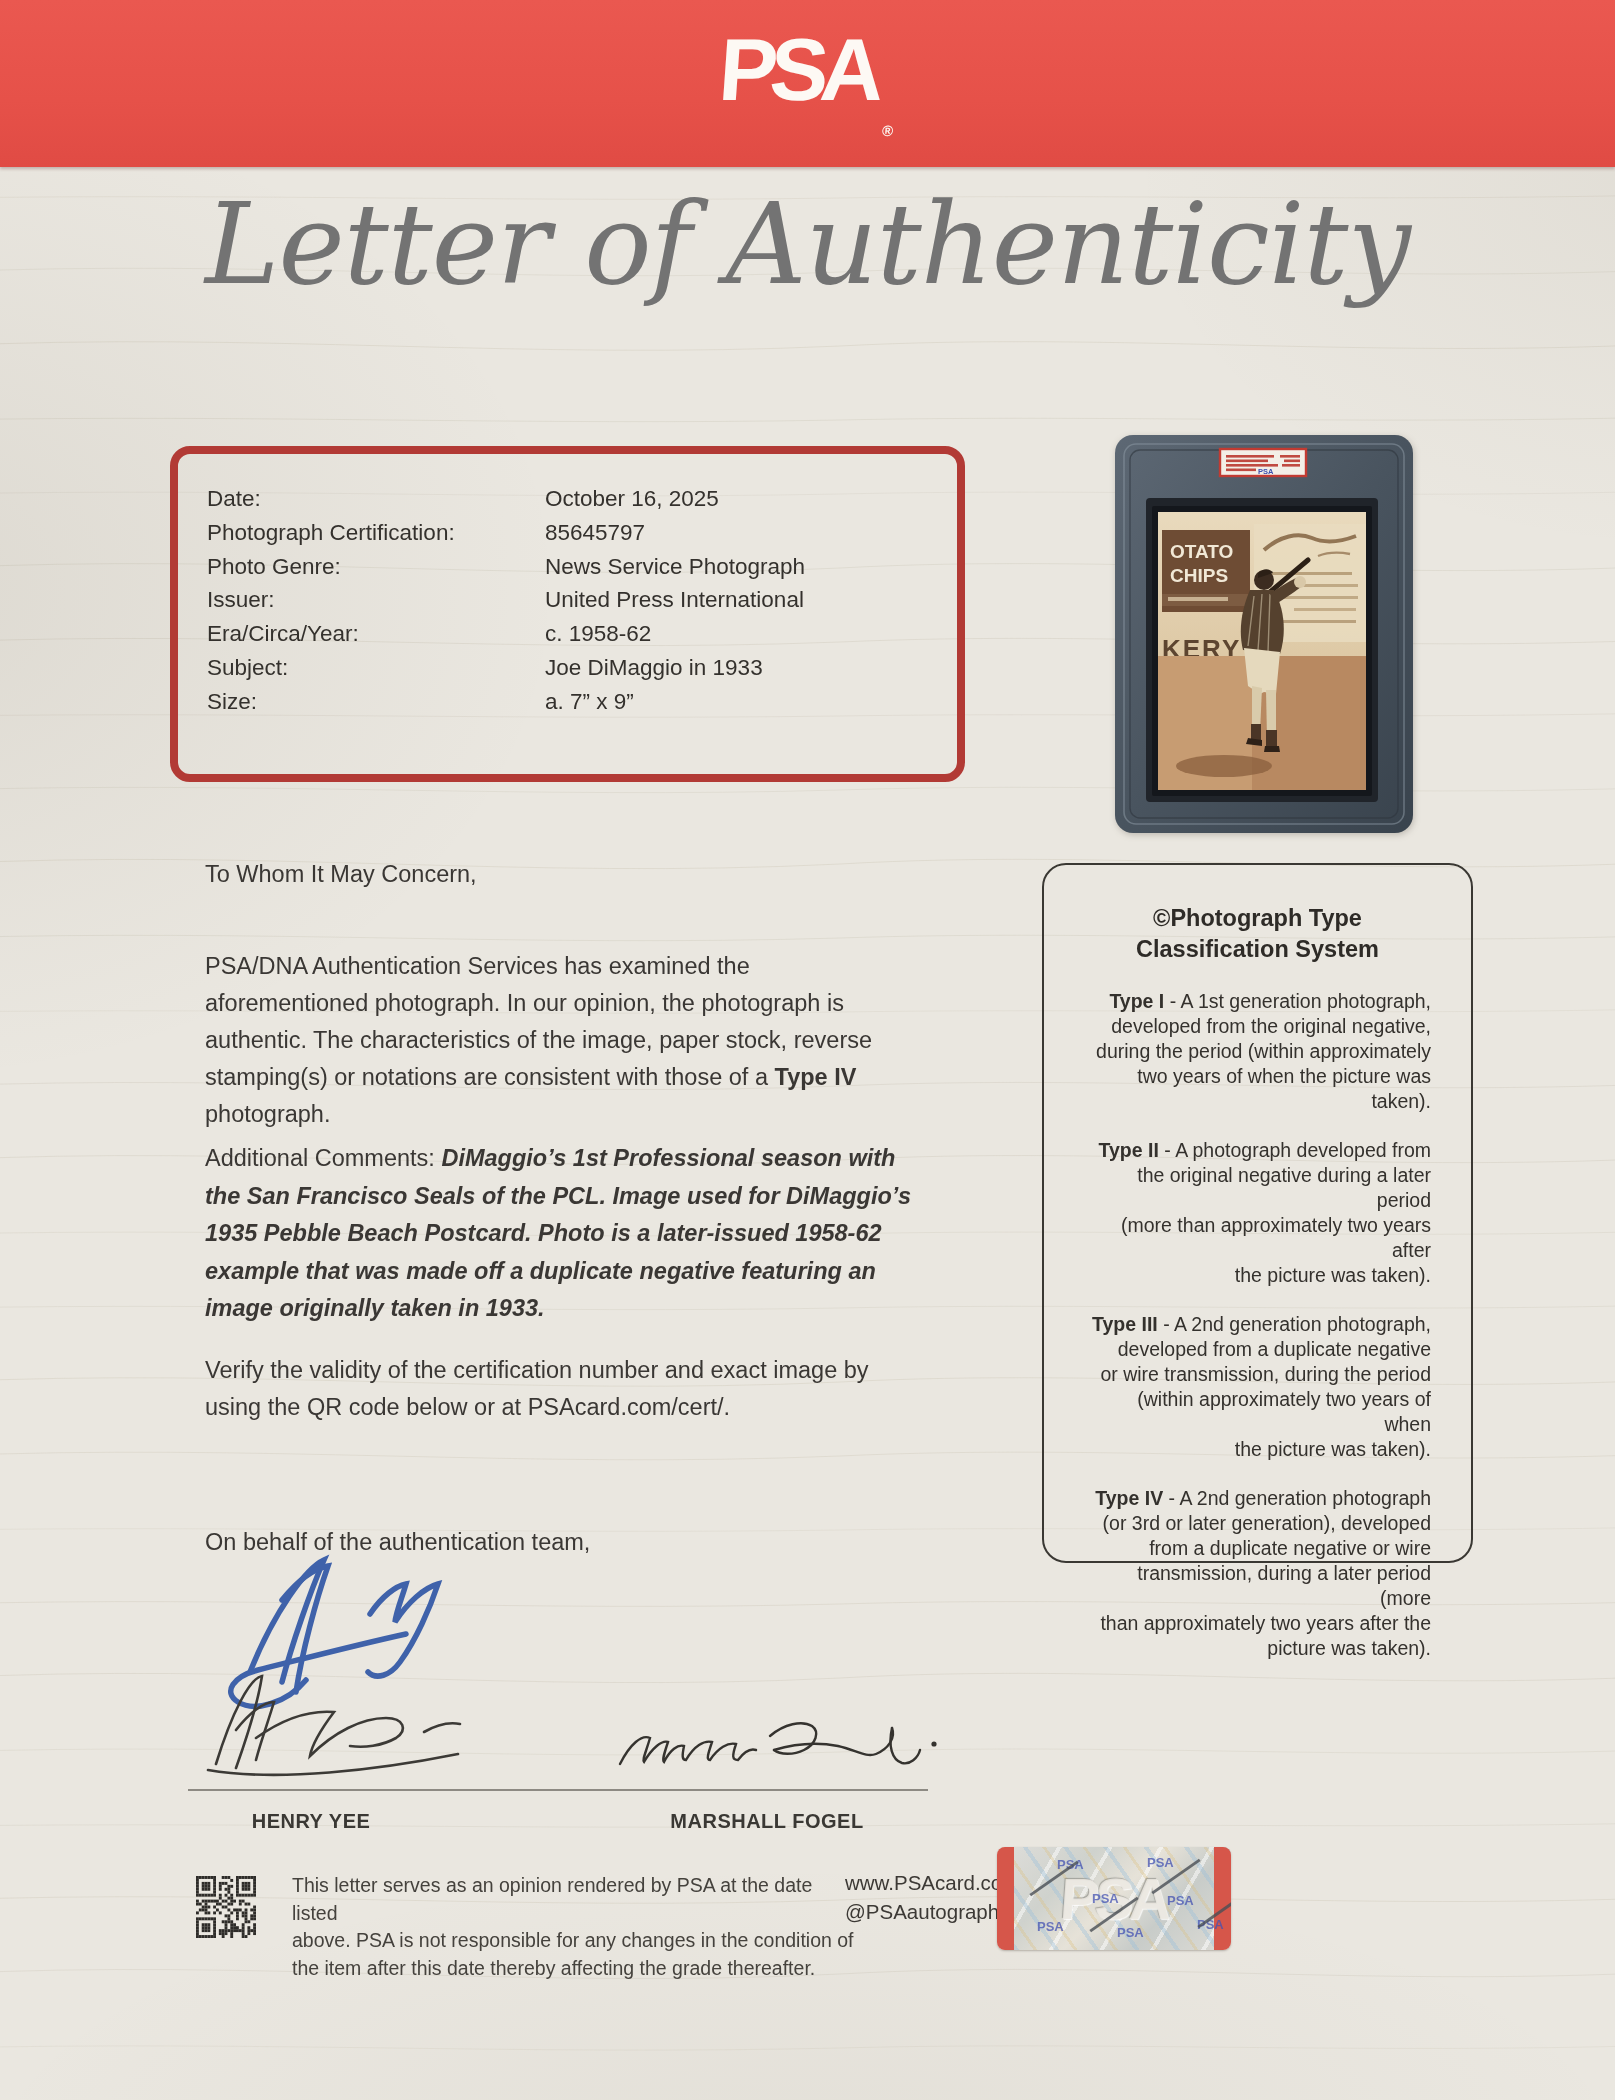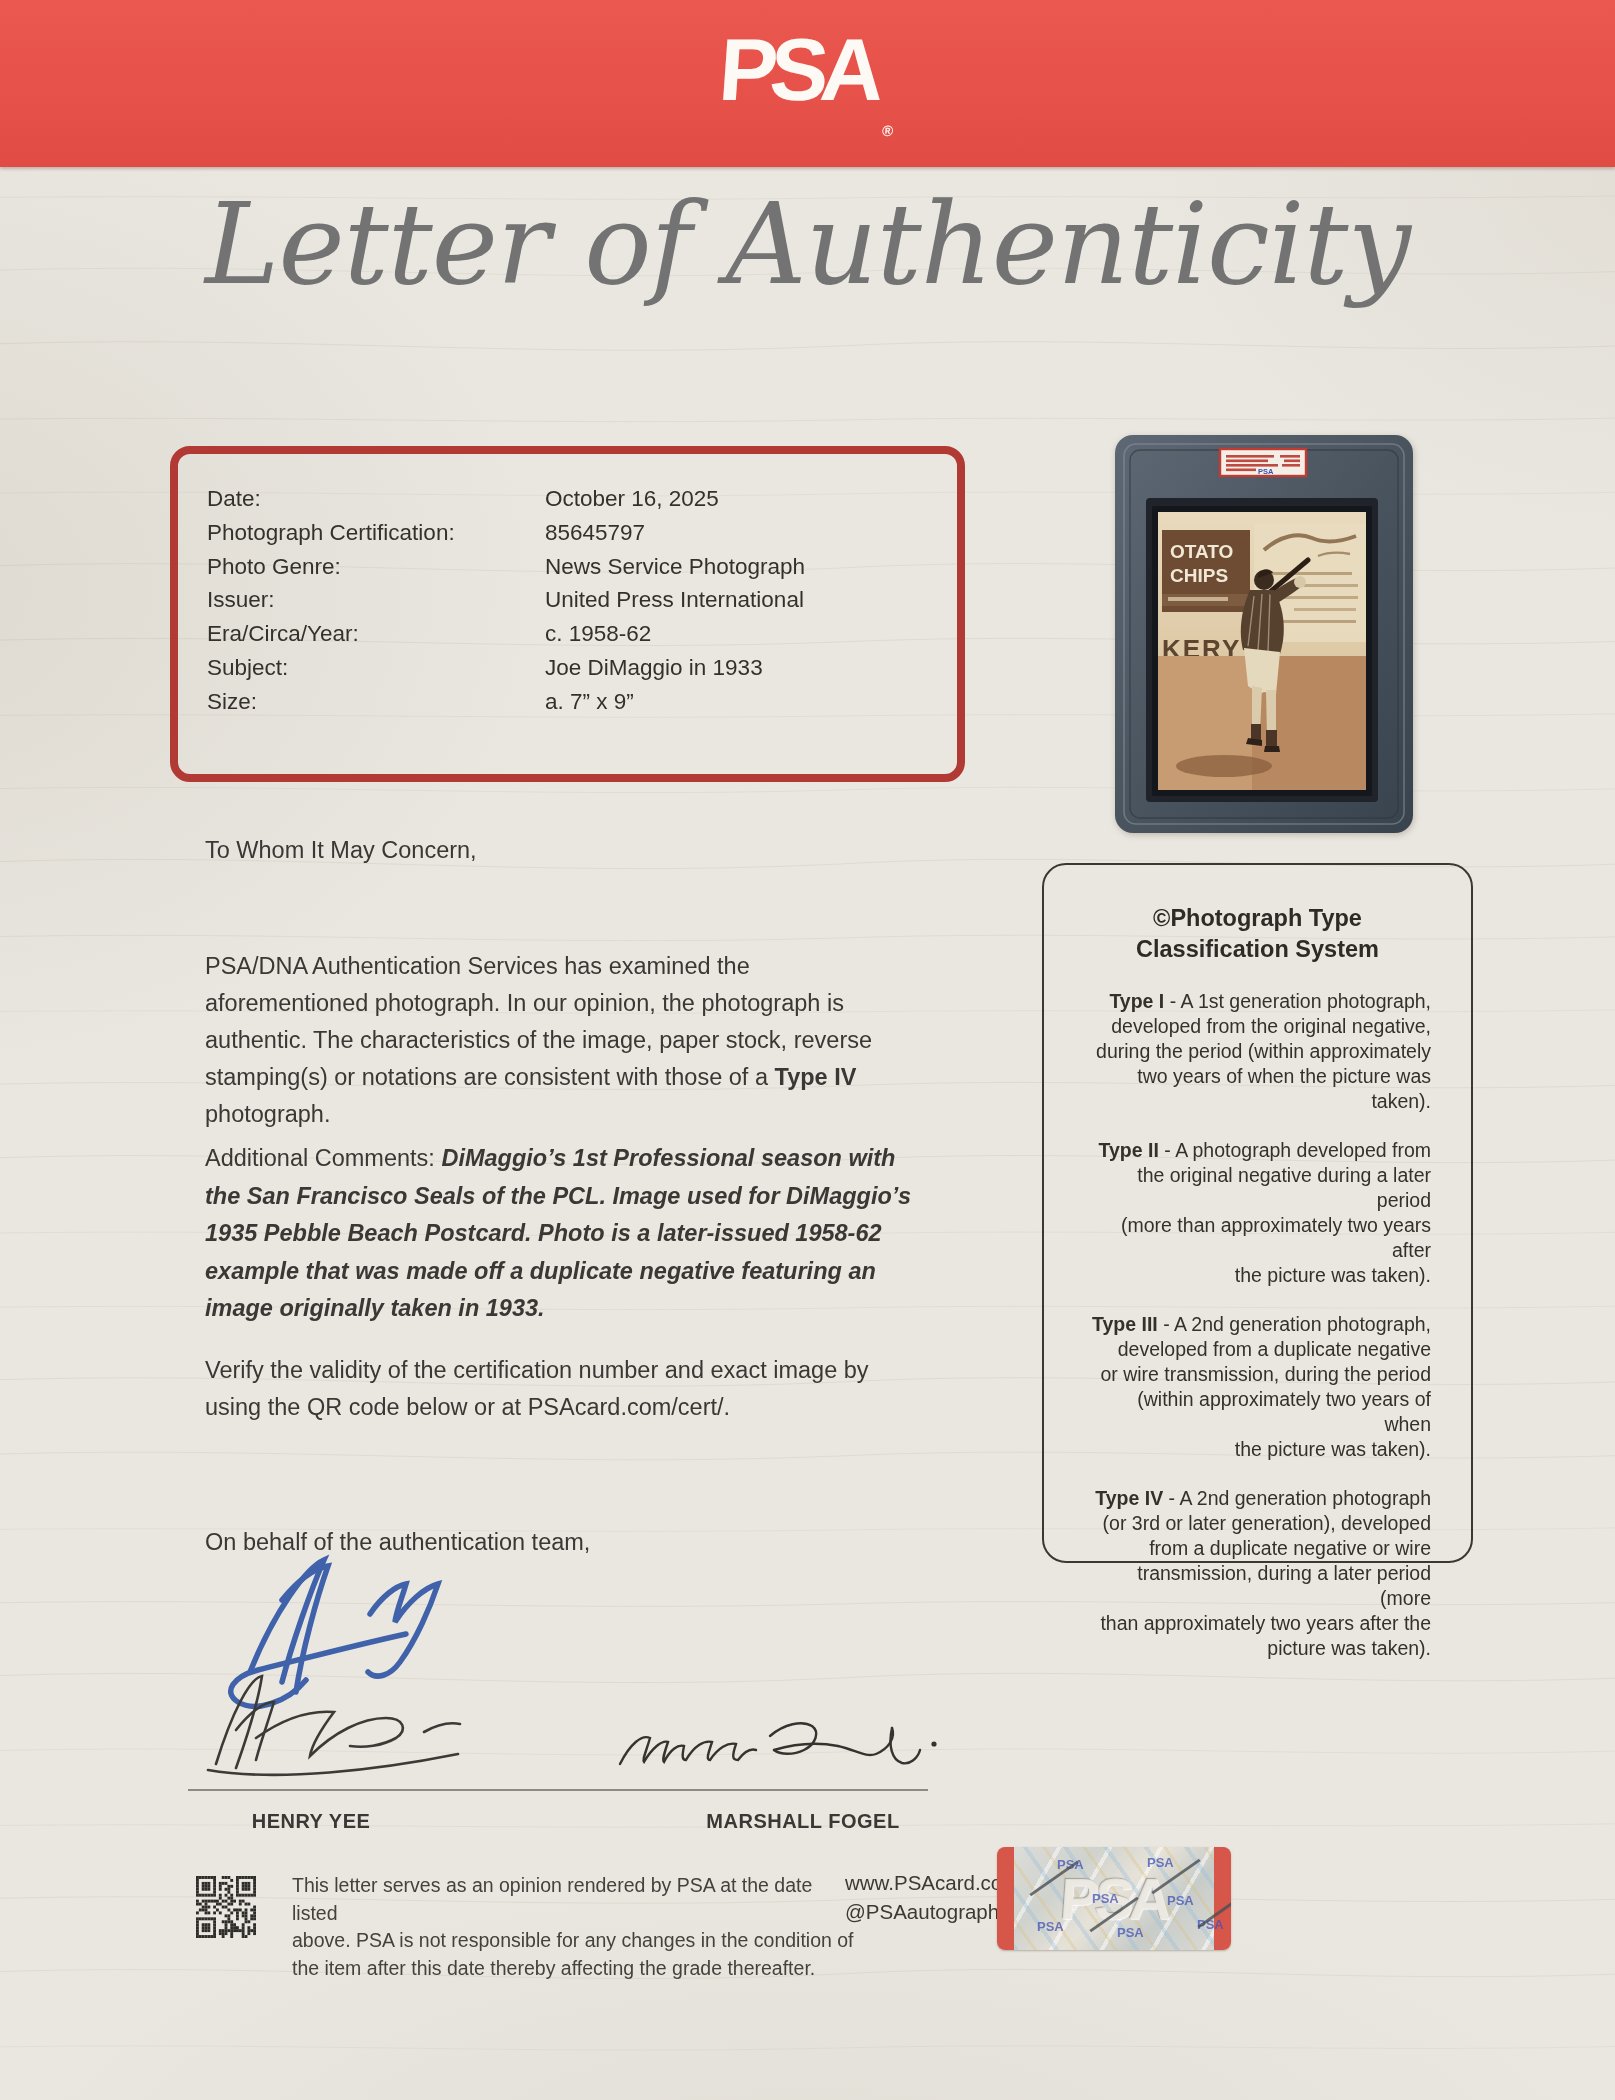--- a/index.html
+++ b/index.html
@@ -38,36 +38,36 @@
     font-size:22.5px;line-height:33.8px;color:#34312d;}
   .crow{display:flex;}
   .crow .lbl{width:338px;flex:none;}
   .crow .val{flex:1;}
 
   
   #slab{left:1112px;top:432px;width:304px;height:404px;filter:drop-shadow(1px 2px 3px rgba(60,50,40,.25));}
 
   
   .body-text{font-size:23.5px;line-height:37px;color:#3a3734;white-space:pre-line;}
-  #salutation{left:205px;top:832px;width:780px;}
+  #salutation{left:205px;top:856px;width:780px;}
   #para1{left:205px;top:948px;width:790px;}
   #comments{left:205px;top:1140px;width:790px;line-height:37.5px;}
   #comments .em{font-weight:bold;font-style:italic;}
   #verify{left:205px;top:1352px;width:790px;}
   #closing{left:205px;top:1524px;width:780px;}
   .bold{font-weight:bold;}
 
   
   #bluesig{left:210px;top:1552px;}
   #yeesig{left:188px;top:1668px;}
   #fogelsig{left:608px;top:1702px;}
   #sigline{left:188px;top:1789px;width:740px;height:2px;background:#8d8a83;}
   .signame{top:1810px;font-size:20px;font-weight:bold;letter-spacing:0.5px;color:#3a3834;text-align:center;}
   #signame1{left:196px;width:230px;}
-  #signame2{left:648px;width:310px;}
+  #signame2{left:612px;width:310px;}
 
   
   #qr{left:196px;top:1876px;width:60px;height:62px;}
   #disclaimer{left:292px;top:1872px;width:570px;font-size:19.5px;line-height:27.5px;color:#45423d;white-space:pre-line;}
   #links{left:845px;top:1868px;font-size:20.5px;line-height:29px;color:#3c3935;}
   #holo{left:997px;top:1847px;width:234px;height:103px;border-radius:8px;overflow:hidden;
     background:linear-gradient(135deg,#dfdeda 0%,#cfd2cd 30%,#e6e2d8 50%,#c8ccc9 70%,#dddcd6 100%);
     box-shadow:0 1px 2px rgba(60,50,40,.3);}
   #holo::before{content:"";position:absolute;inset:0;
     background:

